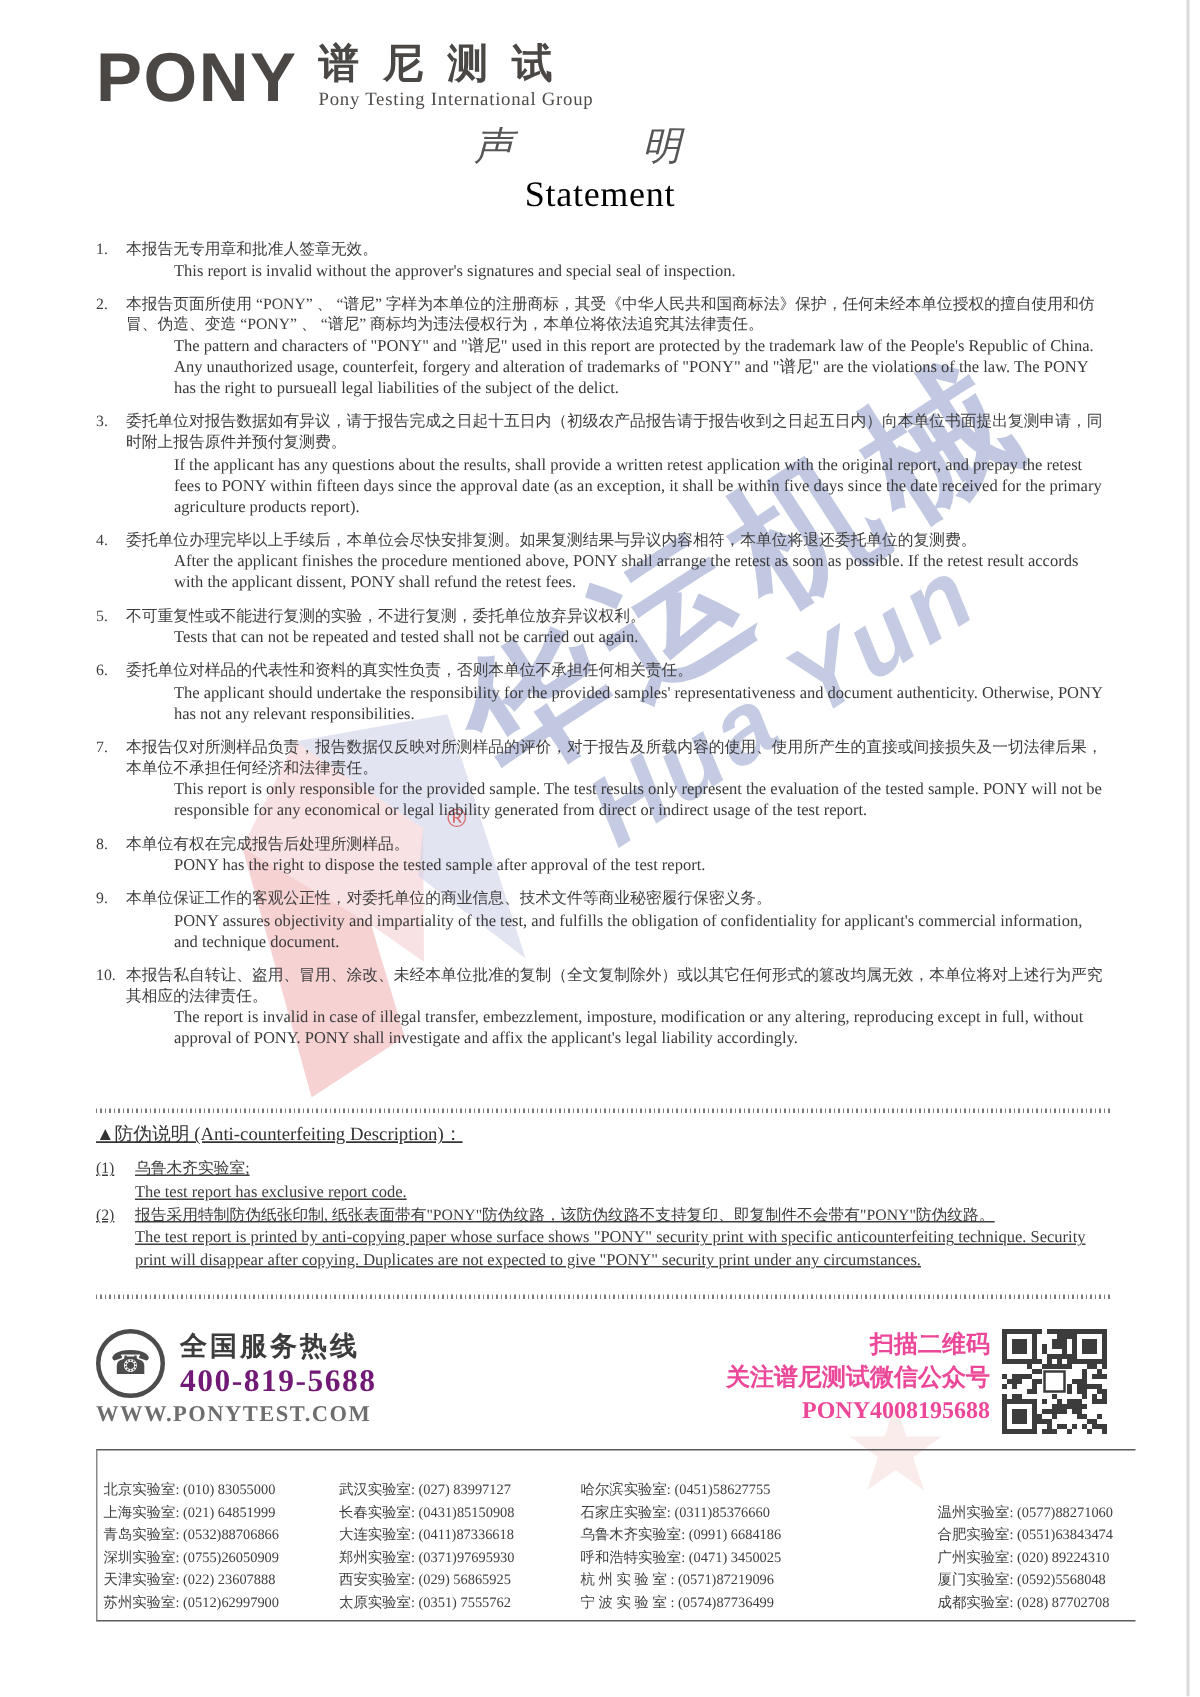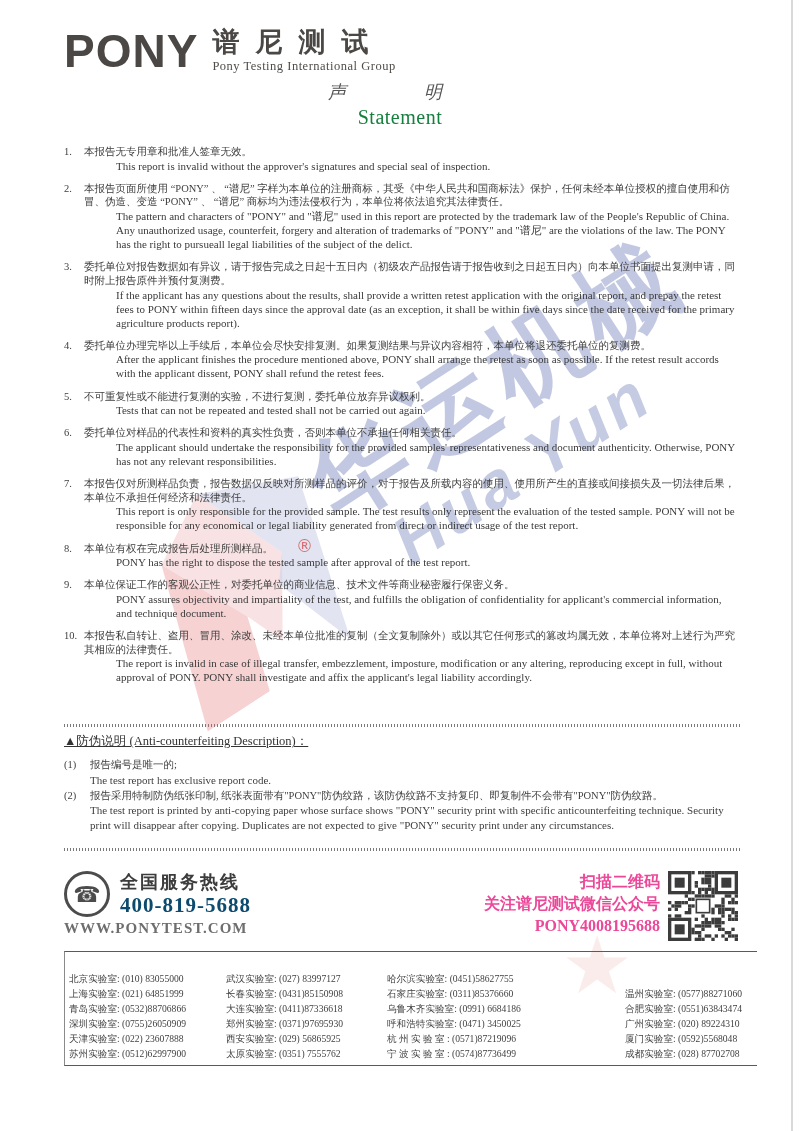--- a/index.html
+++ b/index.html
@@ -19,56 +19,56 @@
   .logo-word{
     font-family:"Liberation Sans","DejaVu Sans",sans-serif;
     font-weight:800;font-size:46px;line-height:1;
     letter-spacing:1px;color:#4a4745;
   }
   .brand{margin-left:14px;}
   .brand-cn{font-size:27px;font-weight:700;letter-spacing:16px;color:#4a4745;line-height:1.1;}
   .brand-en{font-size:12.5px;color:#4f4c4a;margin-top:1px;letter-spacing:.5px;}
 
   
-  .title-cn{text-align:center;font-size:18px;letter-spacing:30px;color:#565656;margin-top:6px;font-style:italic;}
-  .title-en{text-align:center;font-size:20px;color:#15803d;margin-top:2px;letter-spacing:.5px;}
+  .title-cn{text-align:center;font-size:26px;letter-spacing:30px;color:#565656;margin-top:6px;font-style:italic;}
+  .title-en{text-align:center;font-size:24px;color:#000000;margin-top:2px;letter-spacing:.5px;}
 
   
   .content{width:676px;margin:16px auto 0 64px;position:relative;z-index:2;}
   .stmt{display:flex;margin-bottom:9px;}
   .stmt-num{width:20px;flex:none;font-size:10.5px;line-height:1.3;}
   .stmt-body{flex:1;}
   .stmt-cn{font-size:10.5px;line-height:1.3;}
   .stmt-en{font-size:11px;line-height:1.28;color:#3a3a3a;margin-left:32px;}
 
   
   .dotted{height:3px;margin-left:64px;width:676px;
     background:repeating-linear-gradient(90deg,#7a7a7a 0 1px,transparent 1px 3px);
     background-size:100% 1.5px;background-repeat:repeat-y;}
 
   
-  .anti{width:676px;margin:6px auto 16px 64px;position:relative;z-index:2;}
+  .anti{width:676px;margin:6px auto 16px 64px;position:relative;z-index:2;text-decoration:underline;}
   .anti-head{font-size:12.5px;color:#333;text-decoration:underline;margin-bottom:8px;}
   .anti-item{display:flex;margin-bottom:2px;}
   .anti-num{width:26px;flex:none;font-size:10.5px;line-height:1.35;}
   .anti-body{flex:1;}
   .anti-cn{font-size:10.5px;line-height:1.35;}
   .anti-en{font-size:11px;line-height:1.32;}
 
   
   .footer{display:flex;justify-content:space-between;align-items:flex-start;
     padding:20px 62px 0 64px;position:relative;z-index:2;}
   .hot-left{}
   .hot-top{display:flex;align-items:center;}
   .phone-icon{width:40px;height:40px;border:3px solid #4c4c4c;border-radius:50%;
     display:flex;align-items:center;justify-content:center;flex:none;
     font-size:22px;color:#4c4c4c;font-family:"DejaVu Sans",sans-serif;}
   .hot-texts{margin-left:10px;}
   .hot-label{font-size:18px;font-weight:700;color:#3c3c3c;letter-spacing:2px;line-height:1.15;}
-  .hot-number{font-size:21px;font-weight:700;color:#0c4a6e;letter-spacing:1px;line-height:1.15;}
+  .hot-number{font-size:21px;font-weight:700;color:#701a75;letter-spacing:1px;line-height:1.15;}
   .hot-site{font-size:15px;font-weight:700;color:#6e6e6e;letter-spacing:1px;margin-top:3px;}
   .qr-block{display:flex;align-items:flex-start;}
   .qr-captions{text-align:right;font-weight:700;color:#ec4899;margin-right:8px;}
   .qr-captions .l1{font-size:16px;line-height:1.35;}
   .qr-captions .l2{font-size:16px;line-height:1.35;}
   .qr-captions .l3{font-size:16px;line-height:1.35;font-family:"Liberation Serif",serif;}
   .qr{width:70px;height:70px;flex:none;}
 
   
   .labs{width:688px;margin:10px 0 0 64px;border-top:1.5px solid #5a5a5a;border-bottom:1.5px solid #5a5a5a;
@@ -198,21 +198,21 @@
       </div>
     </div>
 
   <div class="dotted" style="margin-top:40px;"></div>
   <div class="anti">
     <div class="anti-head">▲防伪说明 (Anti-counterfeiting Description)：</div>
     <div id="anti-items">
         <div class="anti-item">
           <div class="anti-num">(1)</div>
           <div class="anti-body">
-            <div class="anti-cn">报告编号是唯一的;</div>
+            <div class="anti-cn">乌鲁木齐实验室;</div>
             <div class="anti-en">The test report has exclusive report code.</div>
           </div>
         </div>
         <div class="anti-item">
           <div class="anti-num">(2)</div>
           <div class="anti-body">
             <div class="anti-cn">报告采用特制防伪纸张印制, 纸张表面带有"PONY"防伪纹路，该防伪纹路不支持复印、即复制件不会带有"PONY"防伪纹路。</div>
             <div class="anti-en">The test report is printed by anti-copying paper whose surface shows "PONY" security print with specific anticounterfeiting technique. Security print will disappear after copying. Duplicates are not expected to give "PONY" security print under any circumstances.</div>
           </div>
         </div>

